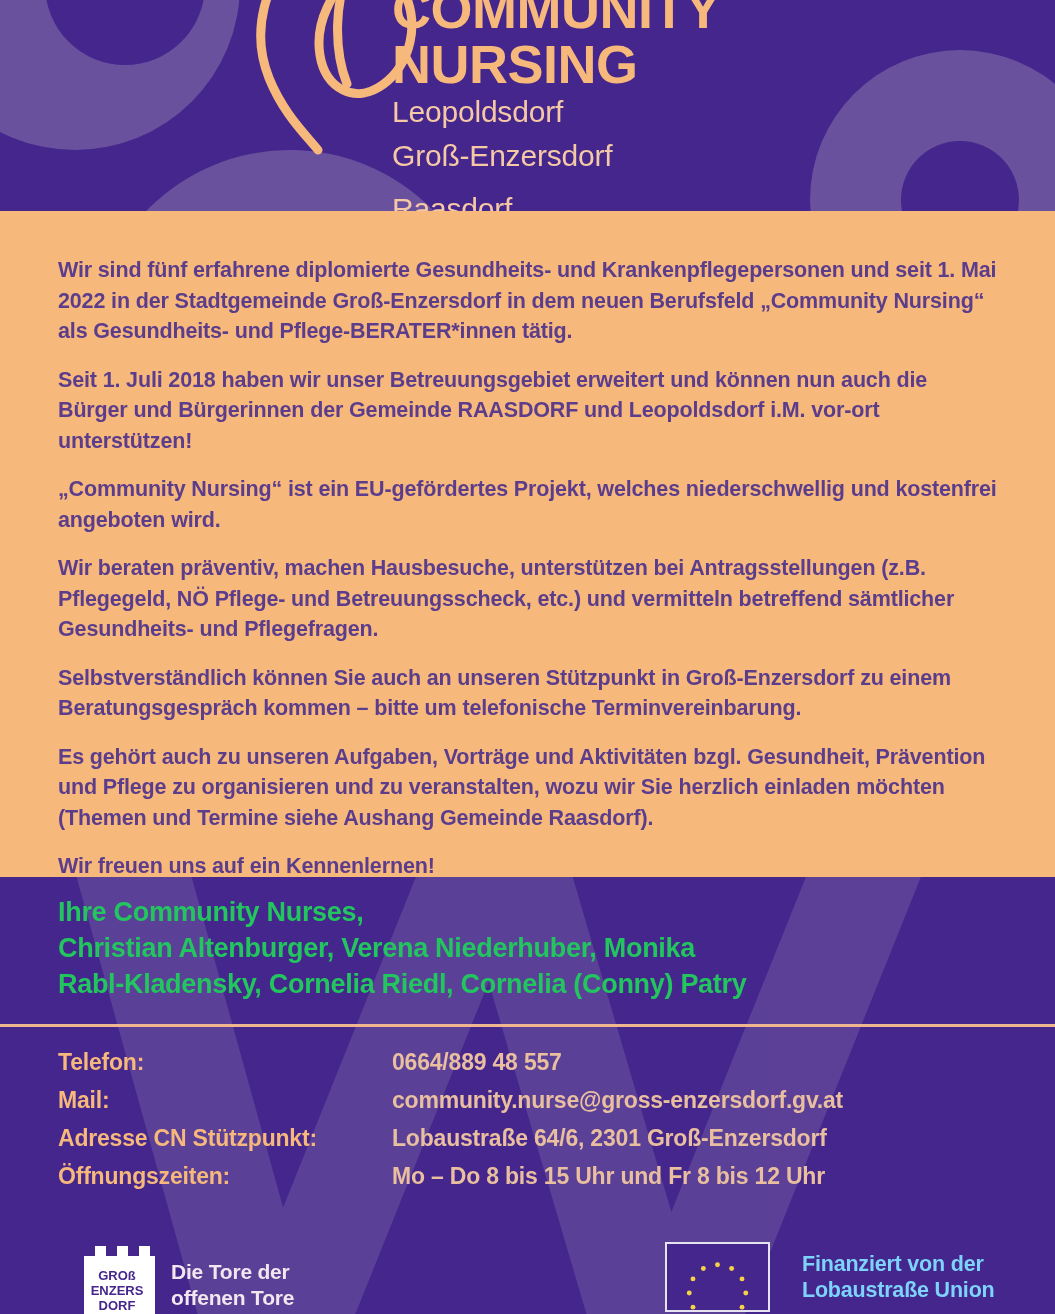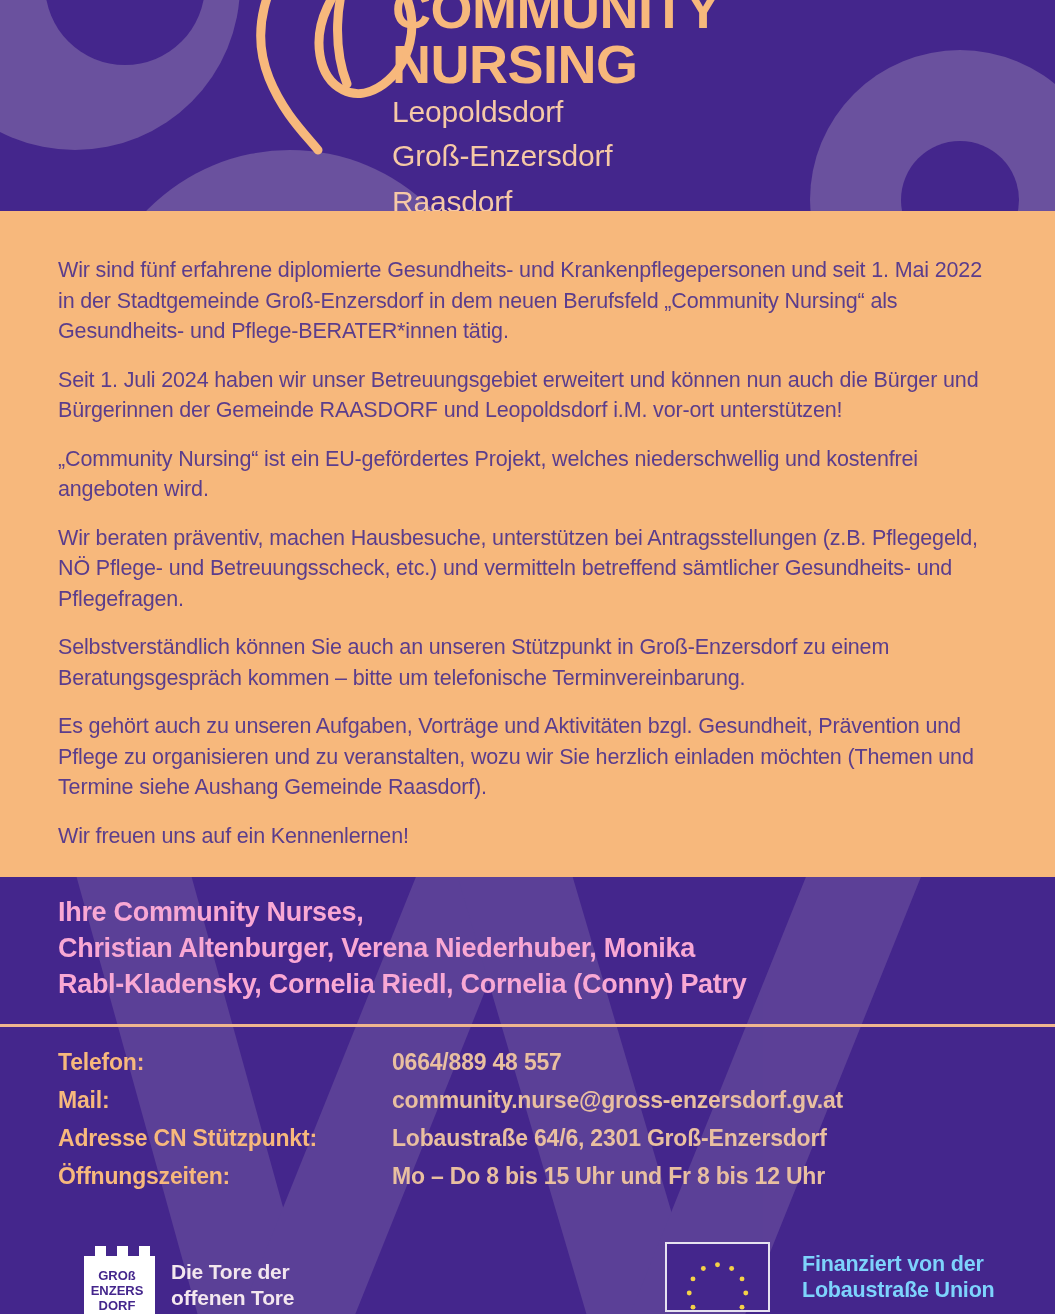--- a/index.html
+++ b/index.html
@@ -35,33 +35,33 @@
     line-height:1.30; margin-top:5px; letter-spacing:-0.2px;
   }
 
   
   .bodysec {
     position:absolute; top:211px; left:0; width:1055px; height:666px;
     background:#F7B87C; padding:44px 58px 0 58px;
   }
   .bodysec p {
     color:#5B3D8C; font-size:21.5px; line-height:1.42;
-    margin-bottom:18px; letter-spacing:-0.15px; font-weight:400;
+    margin-bottom:18px; letter-spacing:-0.15px; font-weight:700;
   }
 
   
   .footer {
     position:absolute; top:877px; left:0; width:1055px; height:437px;
     background:#44268C; overflow:hidden;
   }
   .wmark { position:absolute; inset:0; width:1055px; height:437px; }
 
   .names {
     position:absolute; left:58px; top:18px; width:960px;
-    color:#f9a8d4; font-size:27px; font-weight:bold;
+    color:#22c55e; font-size:27px; font-weight:bold;
     line-height:1.33; letter-spacing:-0.3px;
   }
   .divider {
     position:absolute; left:0; top:147px; width:1055px; height:3px;
     background:#F0B68F;
   }
   .contact { position:absolute; left:58px; top:172px; width:950px; }
   .crow { display:flex; margin-bottom:11px; align-items:baseline; }
   .clabel {
     width:334px; flex:0 0 334px;
@@ -106,27 +106,27 @@
         <path d="M60 10 C 20 40, 8 95, 26 140 C 40 175, 62 196, 75 212"></path>
         <path d="M107 30 C 92 62, 90 110, 104 146"></path>
       </g>
     </svg>
 
     <div class="hdr-text">
       <div class="ttl">COMMUNITY</div>
       <div class="ttl">NURSING</div>
       <div class="sub" style="margin-top:0">Leopoldsdorf</div>
       <div class="sub">Groß-Enzersdorf</div>
-      <div class="sub" style="margin-top:7px">Raasdorf</div>
+      <div class="sub" style="margin-top:14px">Raasdorf</div>
     </div>
   </div>
 
   <div class="bodysec">
     <p>Wir sind fünf erfahrene diplomierte Gesundheits- und Krankenpflegepersonen und seit 1. Mai 2022 in der Stadtgemeinde Groß-Enzersdorf in dem neuen Berufsfeld „Community Nursing“ als Gesundheits- und Pflege-BERATER*innen tätig.</p>
-    <p>Seit 1. Juli 2024 haben wir unser Betreuungsgebiet erweitert und können nun auch die Bürger und Bürgerinnen der Gemeinde RAASDORF und Leopoldsdorf i.M. vor-ort unterstützen!</p>
+    <p>Seit 1. Juli 2018 haben wir unser Betreuungsgebiet erweitert und können nun auch die Bürger und Bürgerinnen der Gemeinde RAASDORF und Leopoldsdorf i.M. vor-ort unterstützen!</p>
     <p>„Community Nursing“ ist ein EU-gefördertes Projekt, welches niederschwellig und kostenfrei angeboten wird.</p>
     <p>Wir beraten präventiv, machen Hausbesuche, unterstützen bei Antragsstellungen (z.B. Pflegegeld, NÖ Pflege- und Betreuungsscheck, etc.) und vermitteln betreffend sämtlicher Gesundheits- und Pflegefragen.</p>
     <p>Selbstverständlich können Sie auch an unseren Stützpunkt in Groß-Enzersdorf zu einem Beratungsgespräch kommen – bitte um telefonische Terminvereinbarung.</p>
     <p>Es gehört auch zu unseren Aufgaben, Vorträge und Aktivitäten bzgl. Gesundheit, Prävention und Pflege zu organisieren und zu veranstalten, wozu wir Sie herzlich einladen möchten (Themen und Termine siehe Aushang Gemeinde Raasdorf).</p>
     <p>Wir freuen uns auf ein Kennenlernen!</p>
   </div>
 
   <div class="footer">
 
     <svg class="wmark" viewBox="0 0 1055 437" preserveAspectRatio="none">

